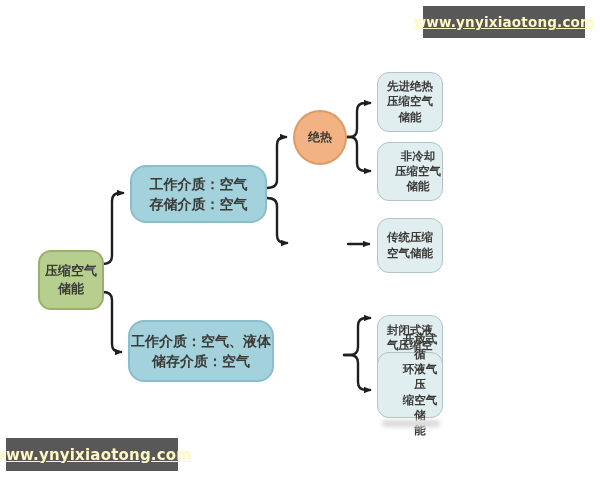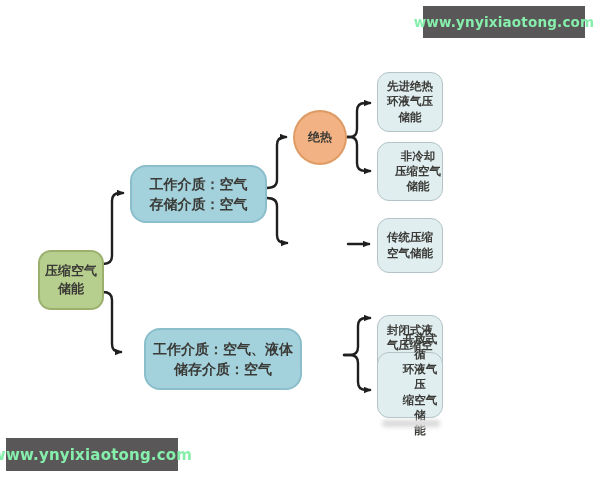--- a/index.html
+++ b/index.html
@@ -29,21 +29,21 @@
     border-radius: 13px;
     font-size: 13px; line-height: 1.35;
   }
   .branch-node {
     background: var(--blue-fill);
     border: 2px solid var(--blue-border);
     border-radius: 16px;
     font-size: 14px; line-height: 1.45;
   }
   .branch-1 { left: 130px; top: 165px; width: 137px; height: 58px; }
-  .branch-2 { left: 128px; top: 328px; width: 158px; height: 62px; margin-left: 16px; }
+  .branch-2 { left: 128px; top: 320px; width: 146px; height: 62px; }
   .category-node {
     background: var(--orange-fill);
     border: 2px solid var(--orange-border);
     border-radius: 50%;
     font-size: 12px; line-height: 1.25;
   }
   .cat-1 { left: 293px; top: 110px; width: 54px; height: 55px; }
   .cat-2 { left: 294px; top: 216px; width: 54px; height: 54px; }
   .cat-3 { left: 292px; top: 328px; width: 52px; height: 53px; }
   .leaf-node {
@@ -64,23 +64,24 @@
     background: #dadada;
     filter: blur(2px);
     border-radius: 3px;
   }
   .watermark {
     position: absolute;
     display: flex;
     align-items: center;
     justify-content: center;
     background: var(--watermark-bg);
-    color: #86efac;
+    color: #fef9c3;
     font-weight: bold;
     letter-spacing: 0.2px;
+    text-decoration: underline;
   }
   .watermark-top    { left: 423px; top: 6px;   width: 162px; height: 32px; font-size: 13.5px; }
   .watermark-bottom { left: 6px;   top: 438px; width: 172px; height: 33px; font-size: 15px; }
   #connectors {
     position: absolute;
     left: 0; top: 0;
     width: 600px; height: 480px;
     pointer-events: none;
   }
   .connector {
@@ -117,21 +118,21 @@
 储能</div>
 
   <div class="node branch-node branch-1">工作介质：空气
 存储介质：空气</div>
   <div class="node branch-node branch-2">工作介质：空气、液体
 储存介质：空气</div>
 
   <div class="node category-node cat-1">绝热</div>
 
   <div class="node leaf-node leaf-1">先进绝热
-环液气压
+压缩空气
 储能</div>
   <div class="node leaf-node leaf-2">非冷却
 压缩空气
 储能</div>
   <div class="node leaf-node leaf-3">传统压缩
 空气储能</div>
   <div class="node leaf-node leaf-4">封闭式液
 气压缩空
 气储能</div>
   <div class="node leaf-node leaf-5">开放式循

